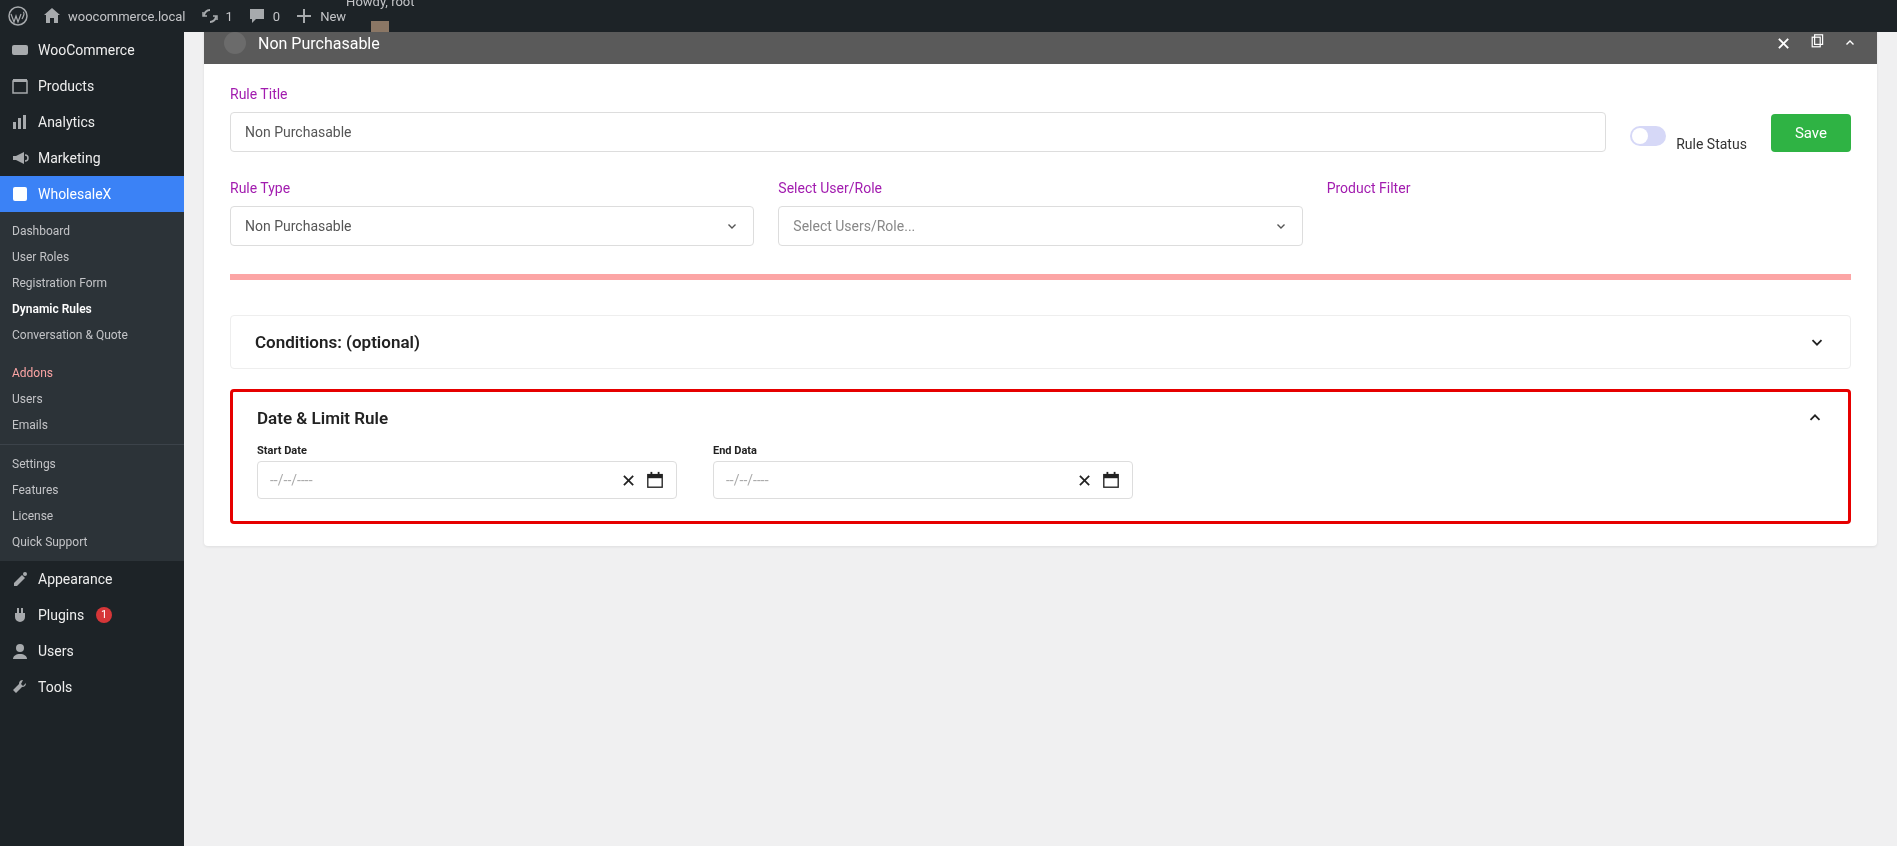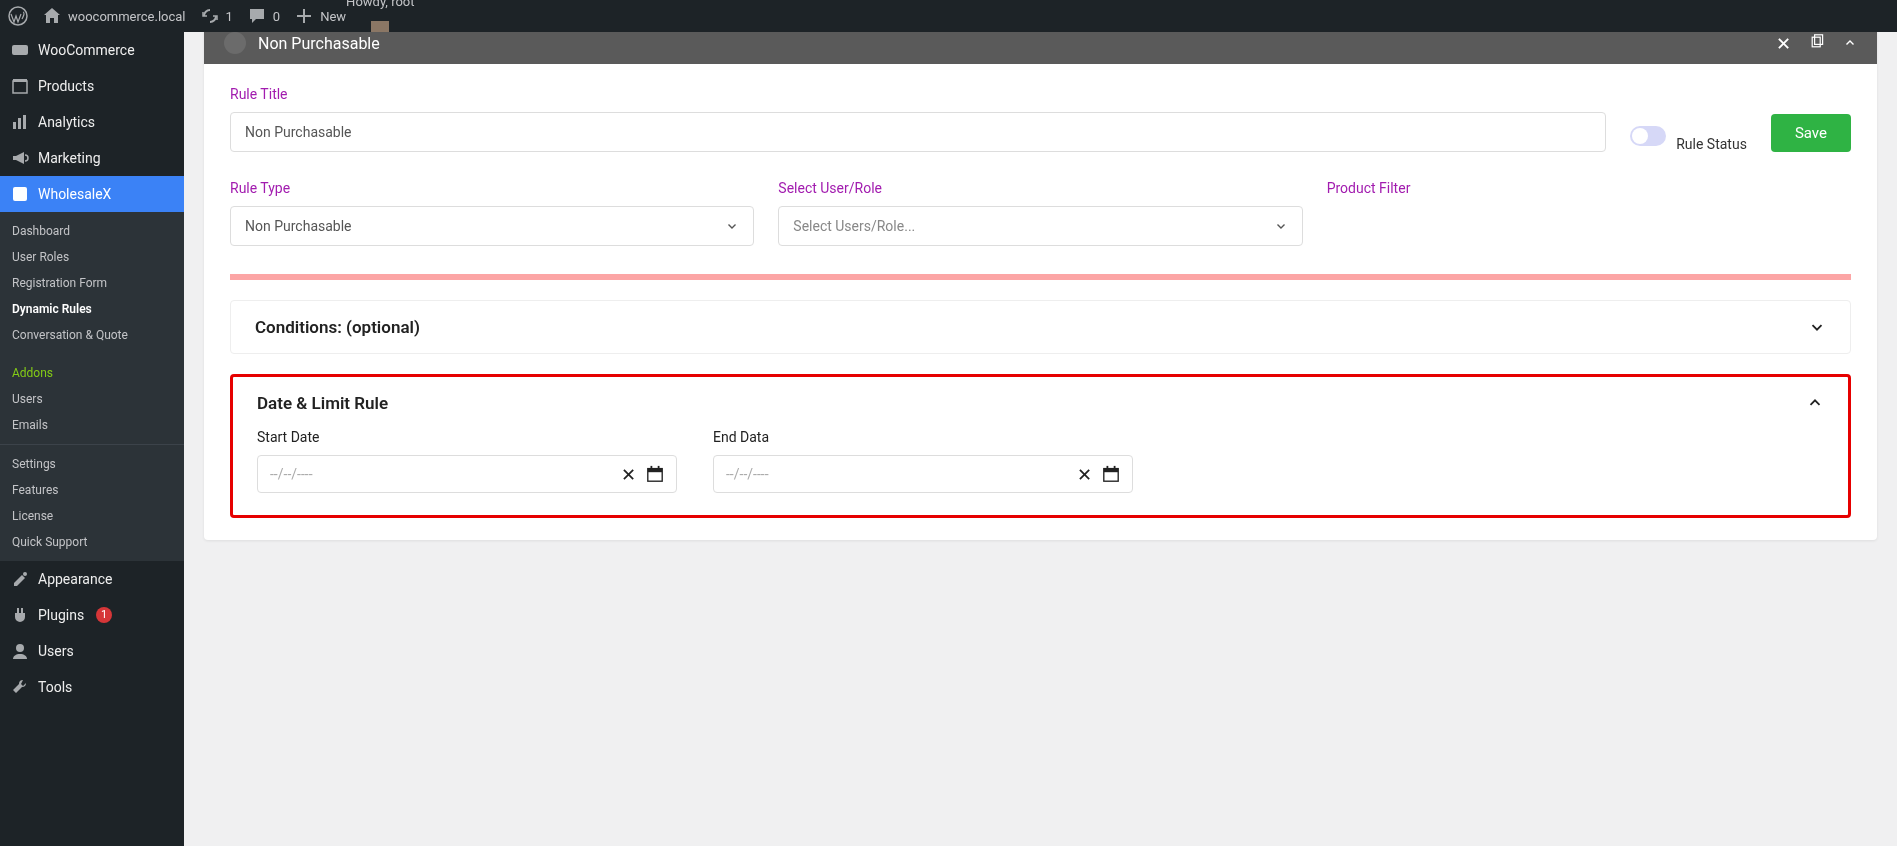--- a/index.html
+++ b/index.html
@@ -16,21 +16,21 @@
 
 .sidebar { width: 184px; background: #1d2327; color: #f0f0f1; padding-top: 0; font-size: 14px; overflow-y: auto; }
 .sidebar-item { display: flex; align-items: center; gap: 8px; padding: 8px 10px; cursor: pointer; color: #eee; }
 .sidebar-item.active { background: #3b82f6; color: #fff; position: relative; }
 .sidebar-item.active::after { content: ''; position: absolute; right: -8px; top: 50%; transform: translateY(-50%); border: 8px solid transparent; border-right-color: #f0f0f1; }
 .sidebar-item svg { width: 20px; height: 20px; fill: #a7aaad; }
 .sidebar-item.active svg { fill: #fff; }
 .sidebar-sub { background: #2c3338; padding: 6px 0; }
 .sidebar-sub-item { padding: 6px 12px; font-size: 12px; color: #c3c4c7; cursor: pointer; }
 .sidebar-sub-item.current { color: #fff; font-weight: 600; }
-.sidebar-sub-item.addons { color: #84cc16; }
+.sidebar-sub-item.addons { color: #fca5a5; }
 .sidebar-divider { height: 1px; background: #3c434a; margin: 6px 0; }
 .badge { display: inline-block; background: #d63638; color: #fff; border-radius: 50%; width: 16px; height: 16px; font-size: 11px; text-align: center; line-height: 16px; margin-left: 4px; }
 
 .content { flex: 1; padding: 0 20px 20px; overflow-y: auto; background: #f0f0f1; }
 .panel { background: #fff; border-radius: 4px; box-shadow: 0 1px 3px rgba(0,0,0,0.08); margin-top: -10px; }
 .panel-header { background: #5a5a5a; color: #fff; padding: 10px 20px; display: flex; align-items: center; justify-content: space-between; border-radius: 4px 4px 0 0; }
 .panel-header-left { display: flex; align-items: center; gap: 12px; }
 .panel-header-circle { width: 22px; height: 22px; border-radius: 50%; background: #6b6b6b; }
 .panel-header-icons { display: flex; gap: 18px; }
 .panel-header-icons span { cursor: pointer; font-size: 18px; }
@@ -44,29 +44,29 @@
 .toggle { width: 36px; height: 20px; background: #d6d8f7; border-radius: 10px; position: relative; cursor: pointer; }
 .toggle::after { content: ''; position: absolute; width: 16px; height: 16px; background: #fff; border-radius: 50%; top: 2px; left: 2px; }
 .save-btn { background: #2fb344; color: #fff; border: none; border-radius: 4px; padding: 10px 24px; font-size: 15px; cursor: pointer; }
 
 .row-3 { display: flex; gap: 24px; padding-bottom: 28px; border-bottom: 6px solid #fca5a5; }
 .col-3 { flex: 1; }
 .select-box { width: 100%; height: 40px; border: 1px solid #ddd; border-radius: 4px; padding: 0 14px; display: flex; align-items: center; justify-content: space-between; font-size: 14px; color: #555; cursor: pointer; }
 .select-box .placeholder { color: #888; }
 .chev { width: 14px; height: 14px; }
 
-.accordion { border: 1px solid #eee; border-radius: 4px; margin-top: 20px; }
+.accordion { border: 1px solid #eee; border-radius: 4px; margin-top: 35px; }
 .accordion-header { padding: 16px 24px; display: flex; justify-content: space-between; align-items: center; cursor: pointer; }
 .accordion-header h3 { font-size: 17px; font-weight: 600; color: #222; }
 
 .accordion.highlighted { border: 3px solid #e60000; margin-top: 20px; }
 .accordion-body { padding: 0 24px 22px; }
 .date-row { display: flex; gap: 36px; }
 .date-col { flex: 1; max-width: 420px; }
-.date-label { font-size: 14px; font-weight: 400; color: #222; margin-bottom: 10px; display: block; }
+.date-label { font-size: 11px; font-weight: 700; color: #222; margin-bottom: 4px; display: block; }
 .date-input-wrap { display: flex; align-items: center; gap: 12px; }
 .date-input { flex: 1; height: 38px; border: 1px solid #ddd; border-radius: 4px; padding: 0 12px; display: flex; align-items: center; justify-content: space-between; font-size: 14px; color: #aaa; }
 .date-icons { display: flex; gap: 10px; align-items: center; }
 .icon-btn { cursor: pointer; font-size: 18px; color: #222; display: flex; align-items: center; }
 </style>
 </head>
 <body>
 
 <div class="topbar">
   <div class="topbar-left">

